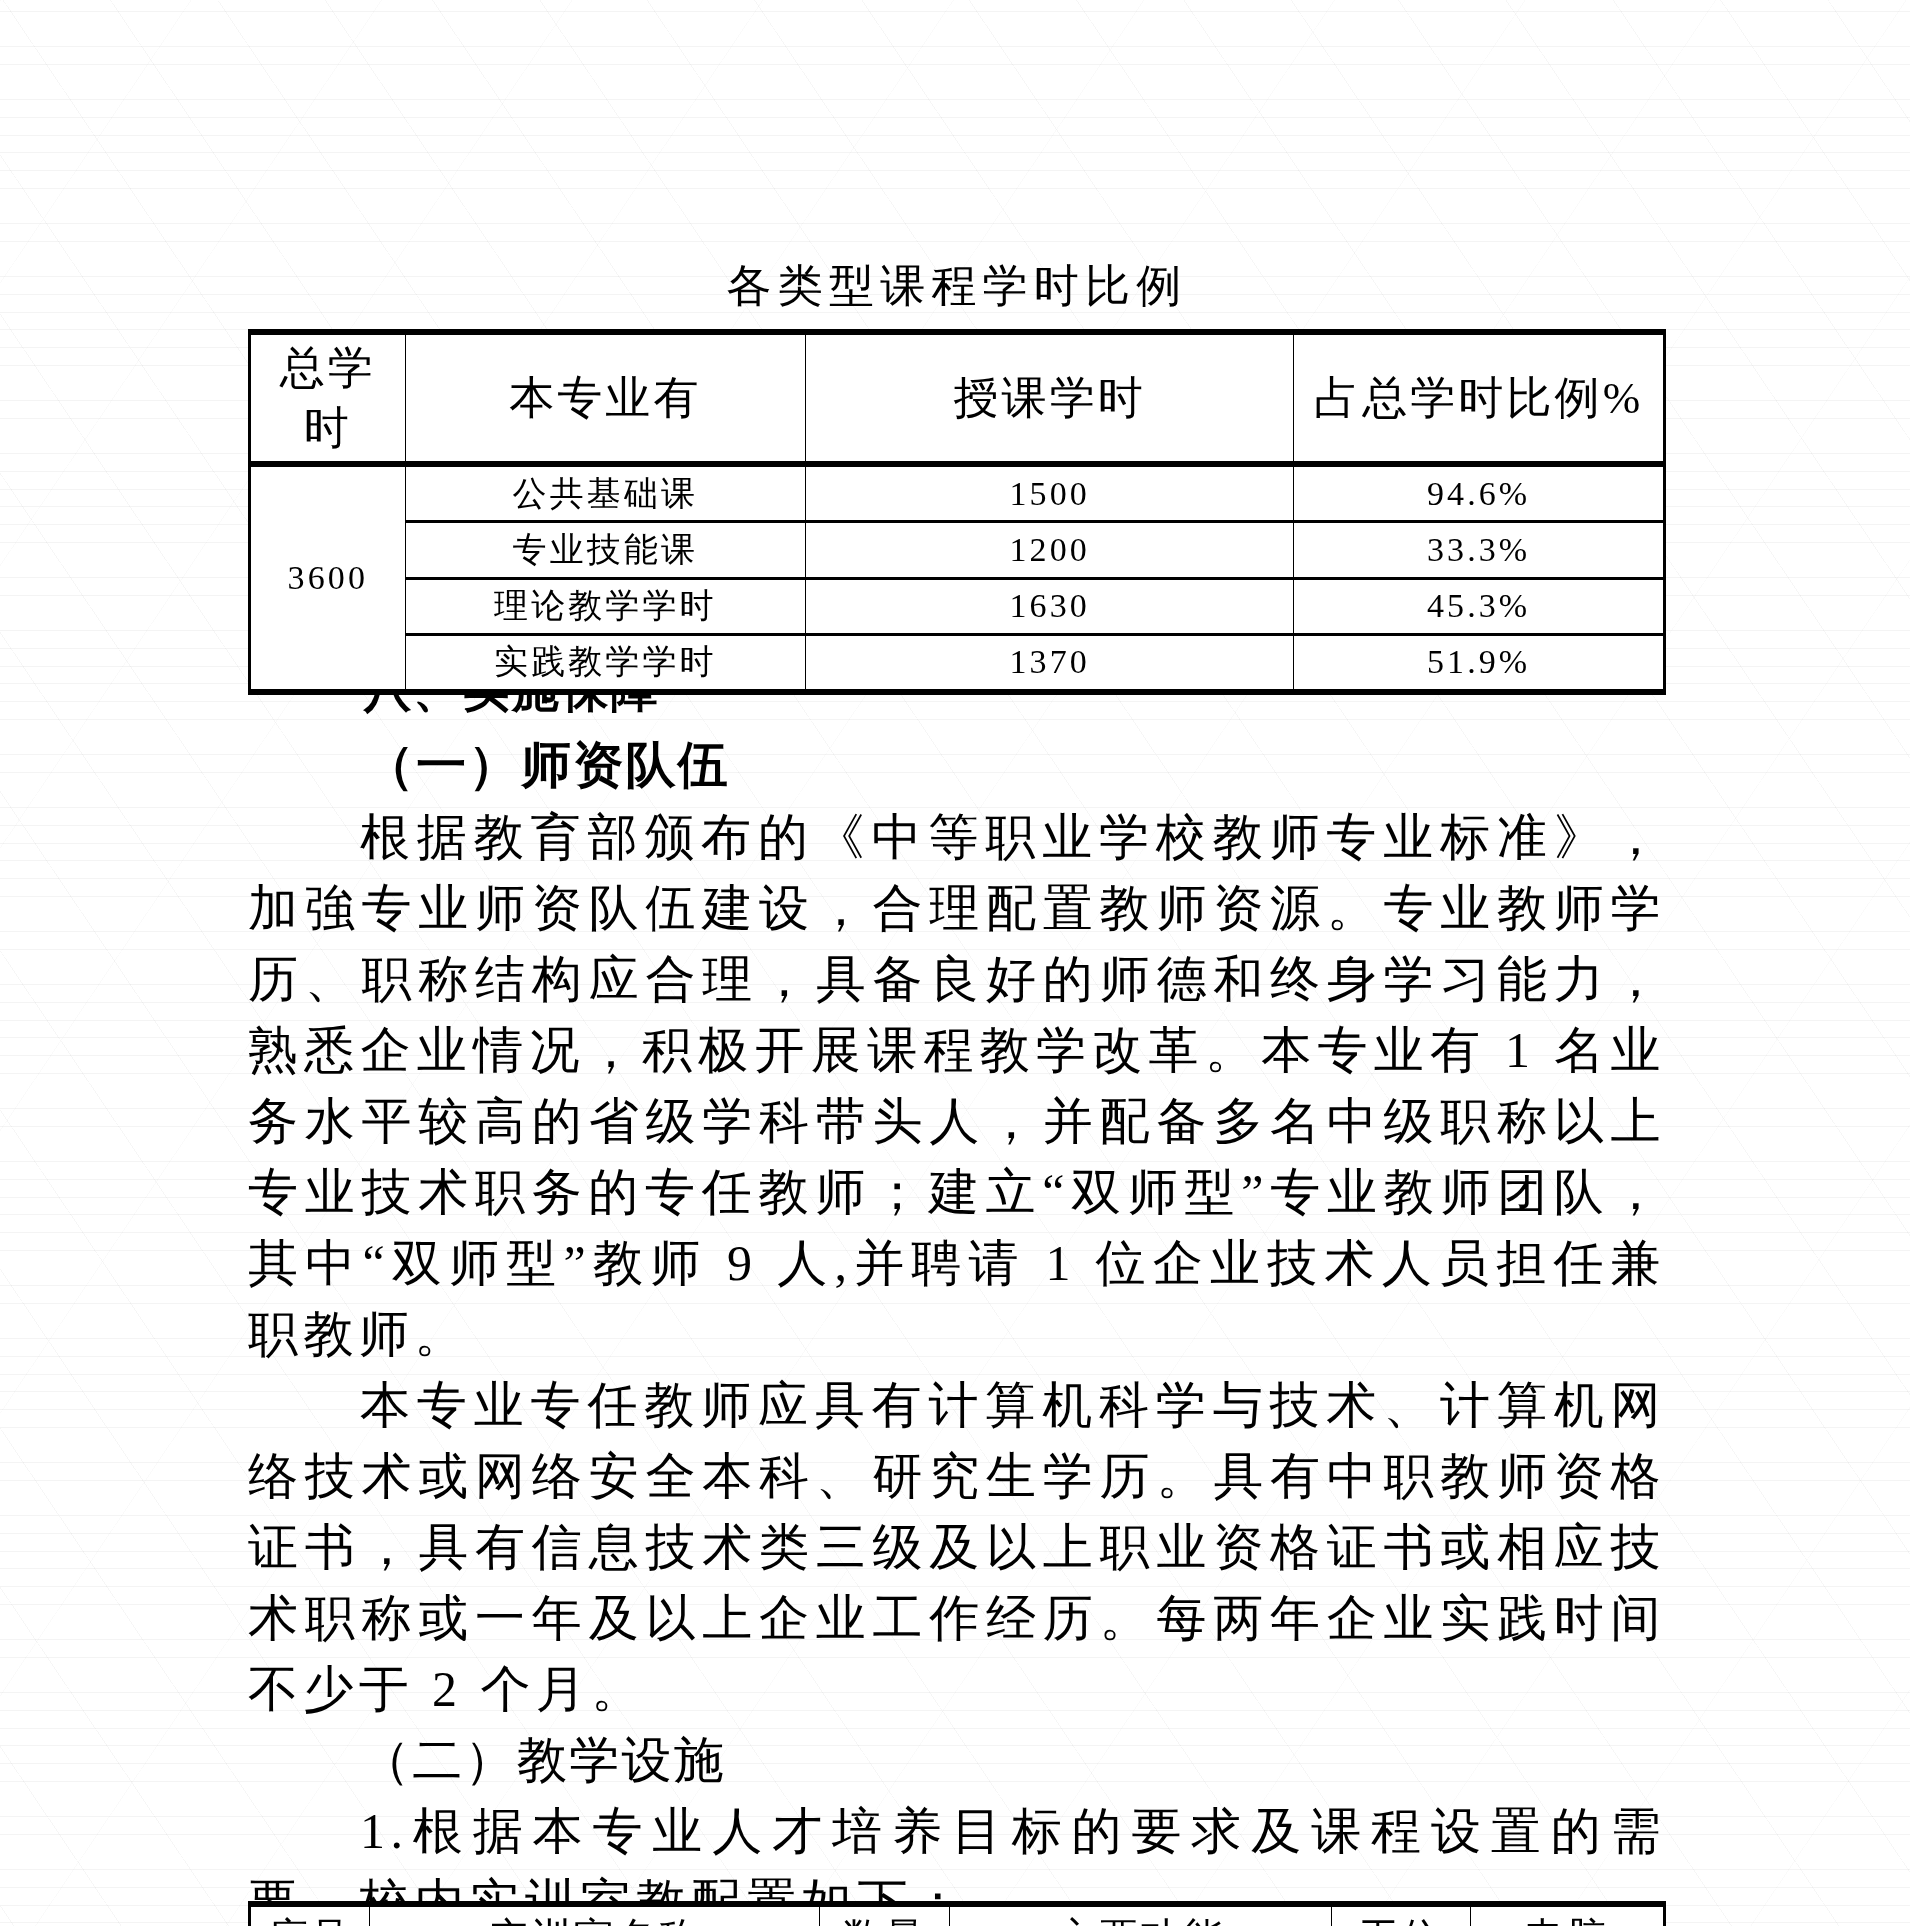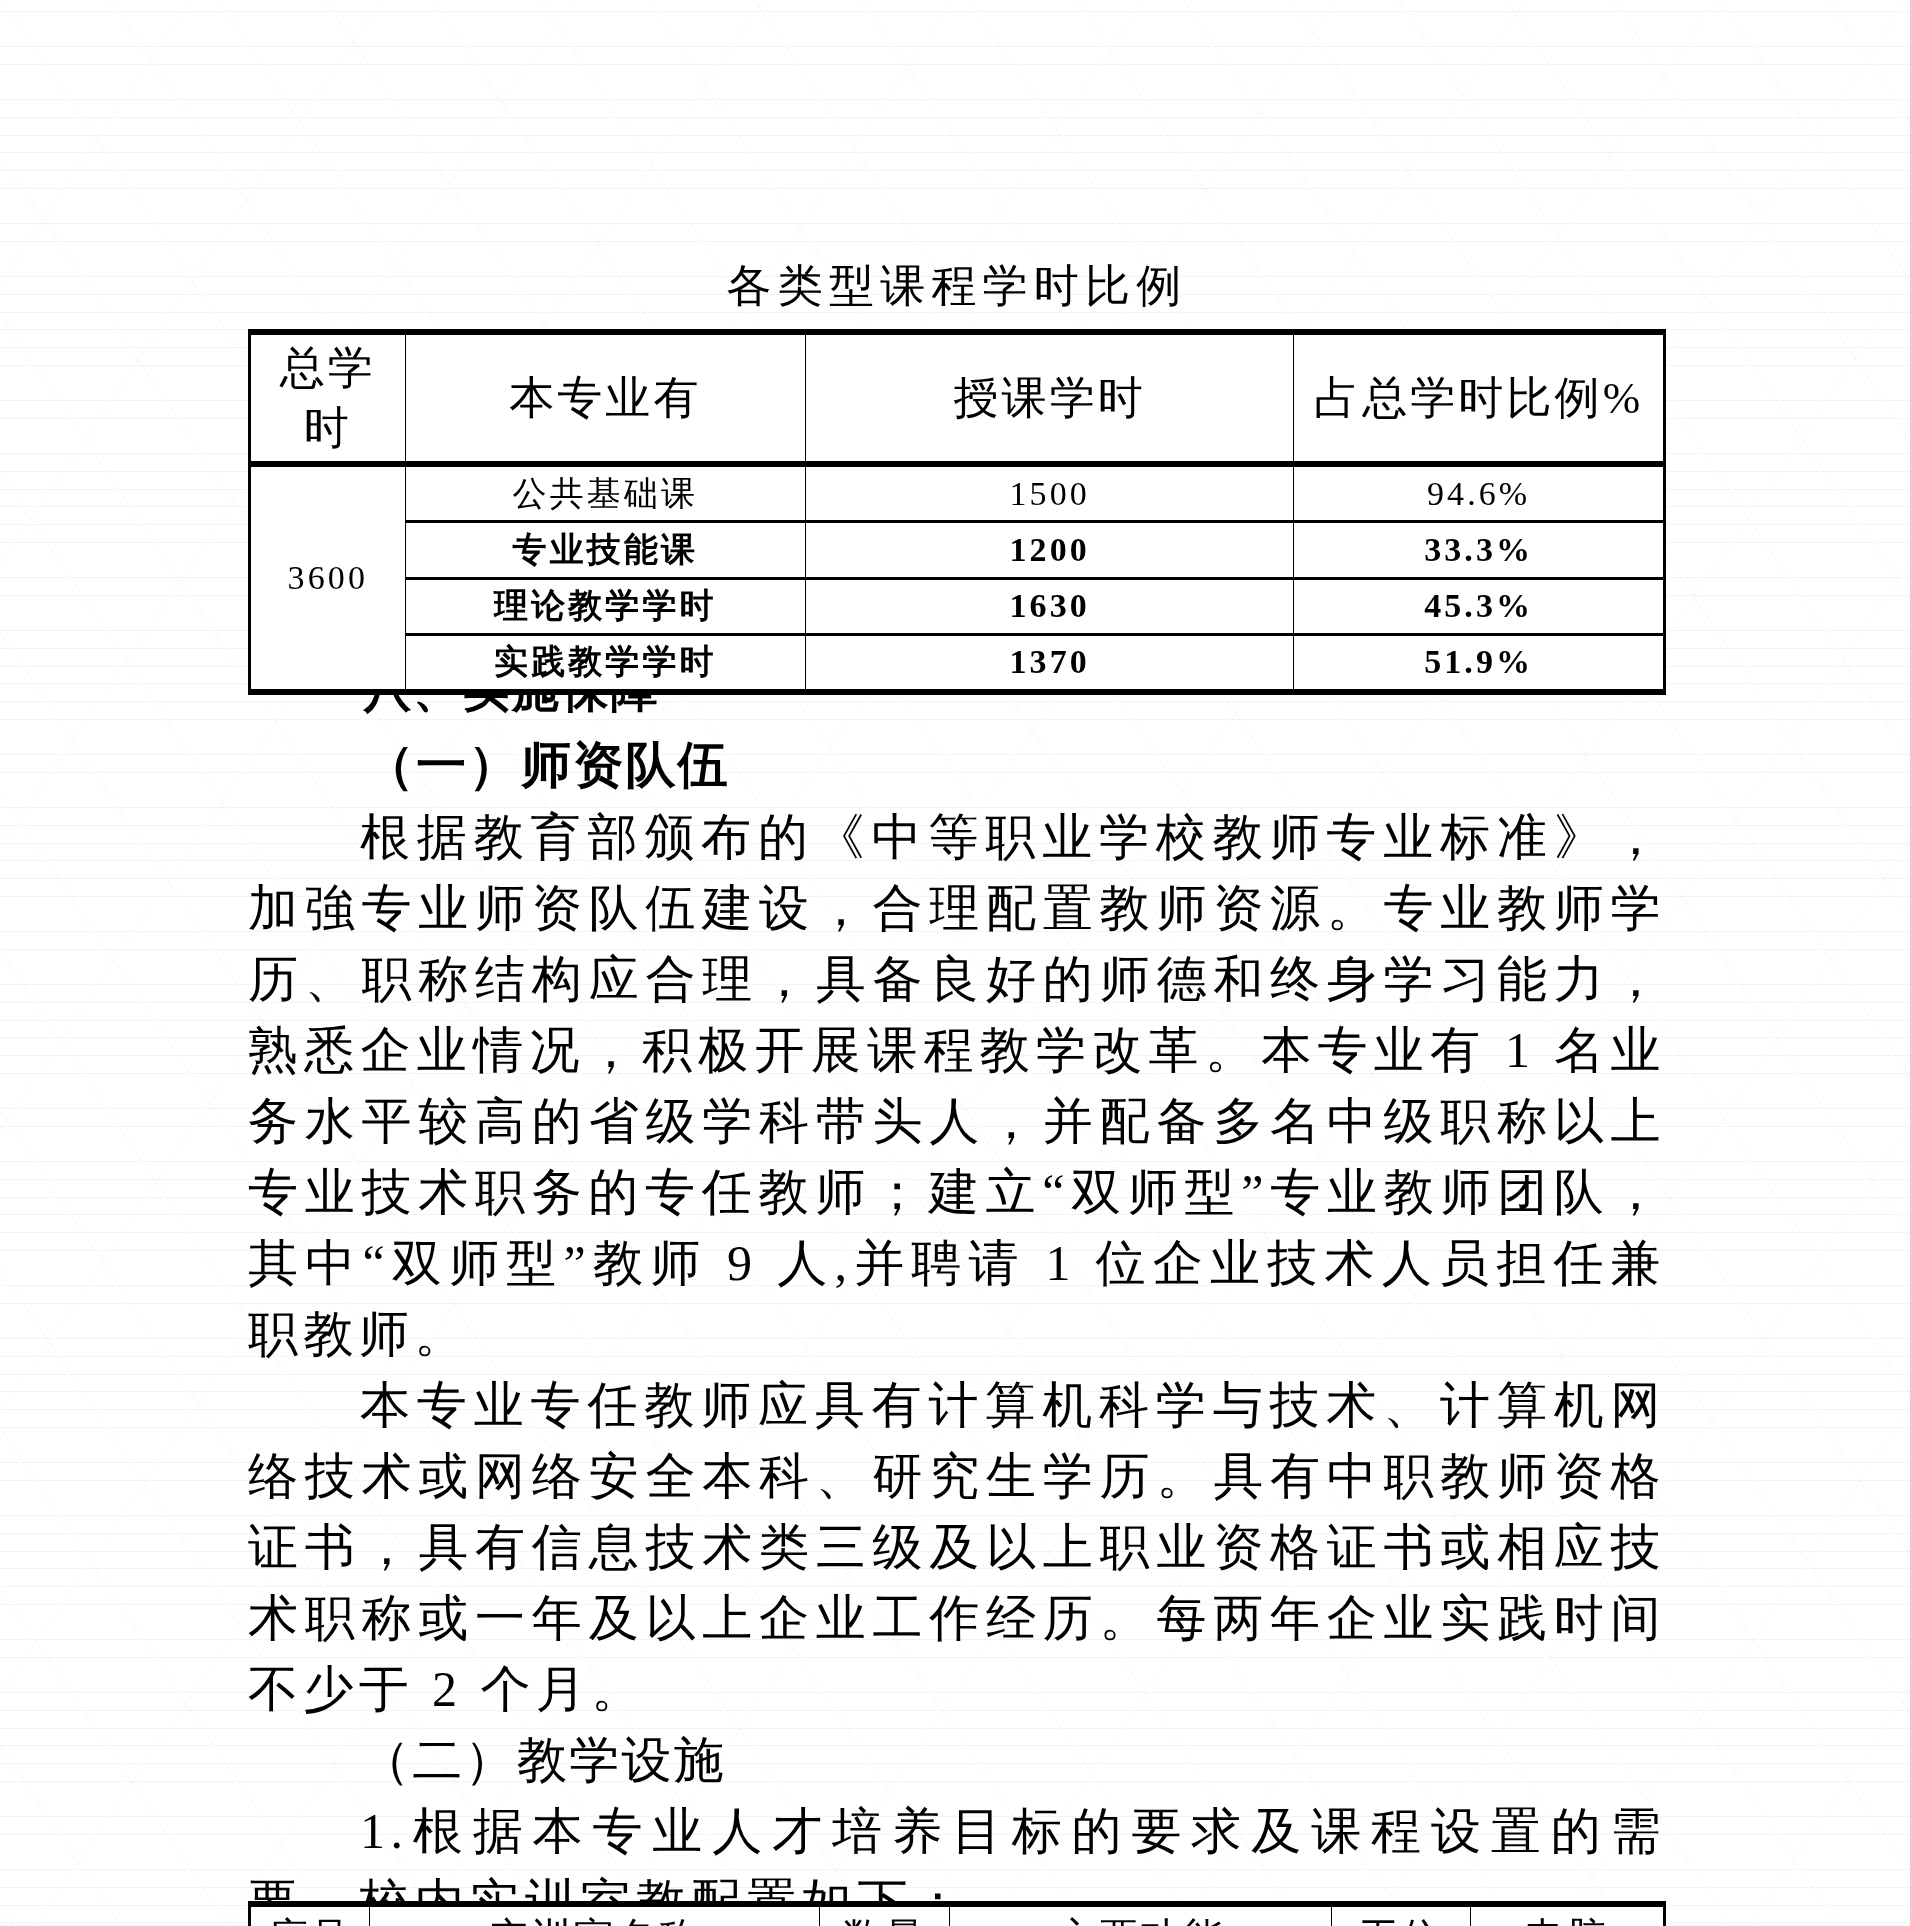--- a/index.html
+++ b/index.html
@@ -41,21 +41,21 @@
   th,td{
     border:1.9px solid #000;
     text-align:center;vertical-align:middle;
     font-weight:400;
     padding:3.1px 5.4px;
     overflow:hidden;
   }
   .hours-table th{height:96px;font-size:45px;letter-spacing:3.1px;}
   .hours-table thead th{border-bottom-width:6.2px;}
   .hours-table td{height:47px;font-size:34px;letter-spacing:3.1px;}
-  .hours-table tbody tr+tr td{border-top-width:3.9px;font-weight:bold;}
+  .hours-table tbody tr+tr td{border-top-width:3.9px;}
 
   .labs-table th{height:50px;font-size:40px;letter-spacing:2.3px;}
   .labs-table thead th{border-bottom-width:2.3px;}
 
   .h-main{
     top:659px;
     padding-left:116px;
     font-family:"Liberation Sans","DejaVu Sans",sans-serif;
     font-weight:700;
     font-size:47px;

